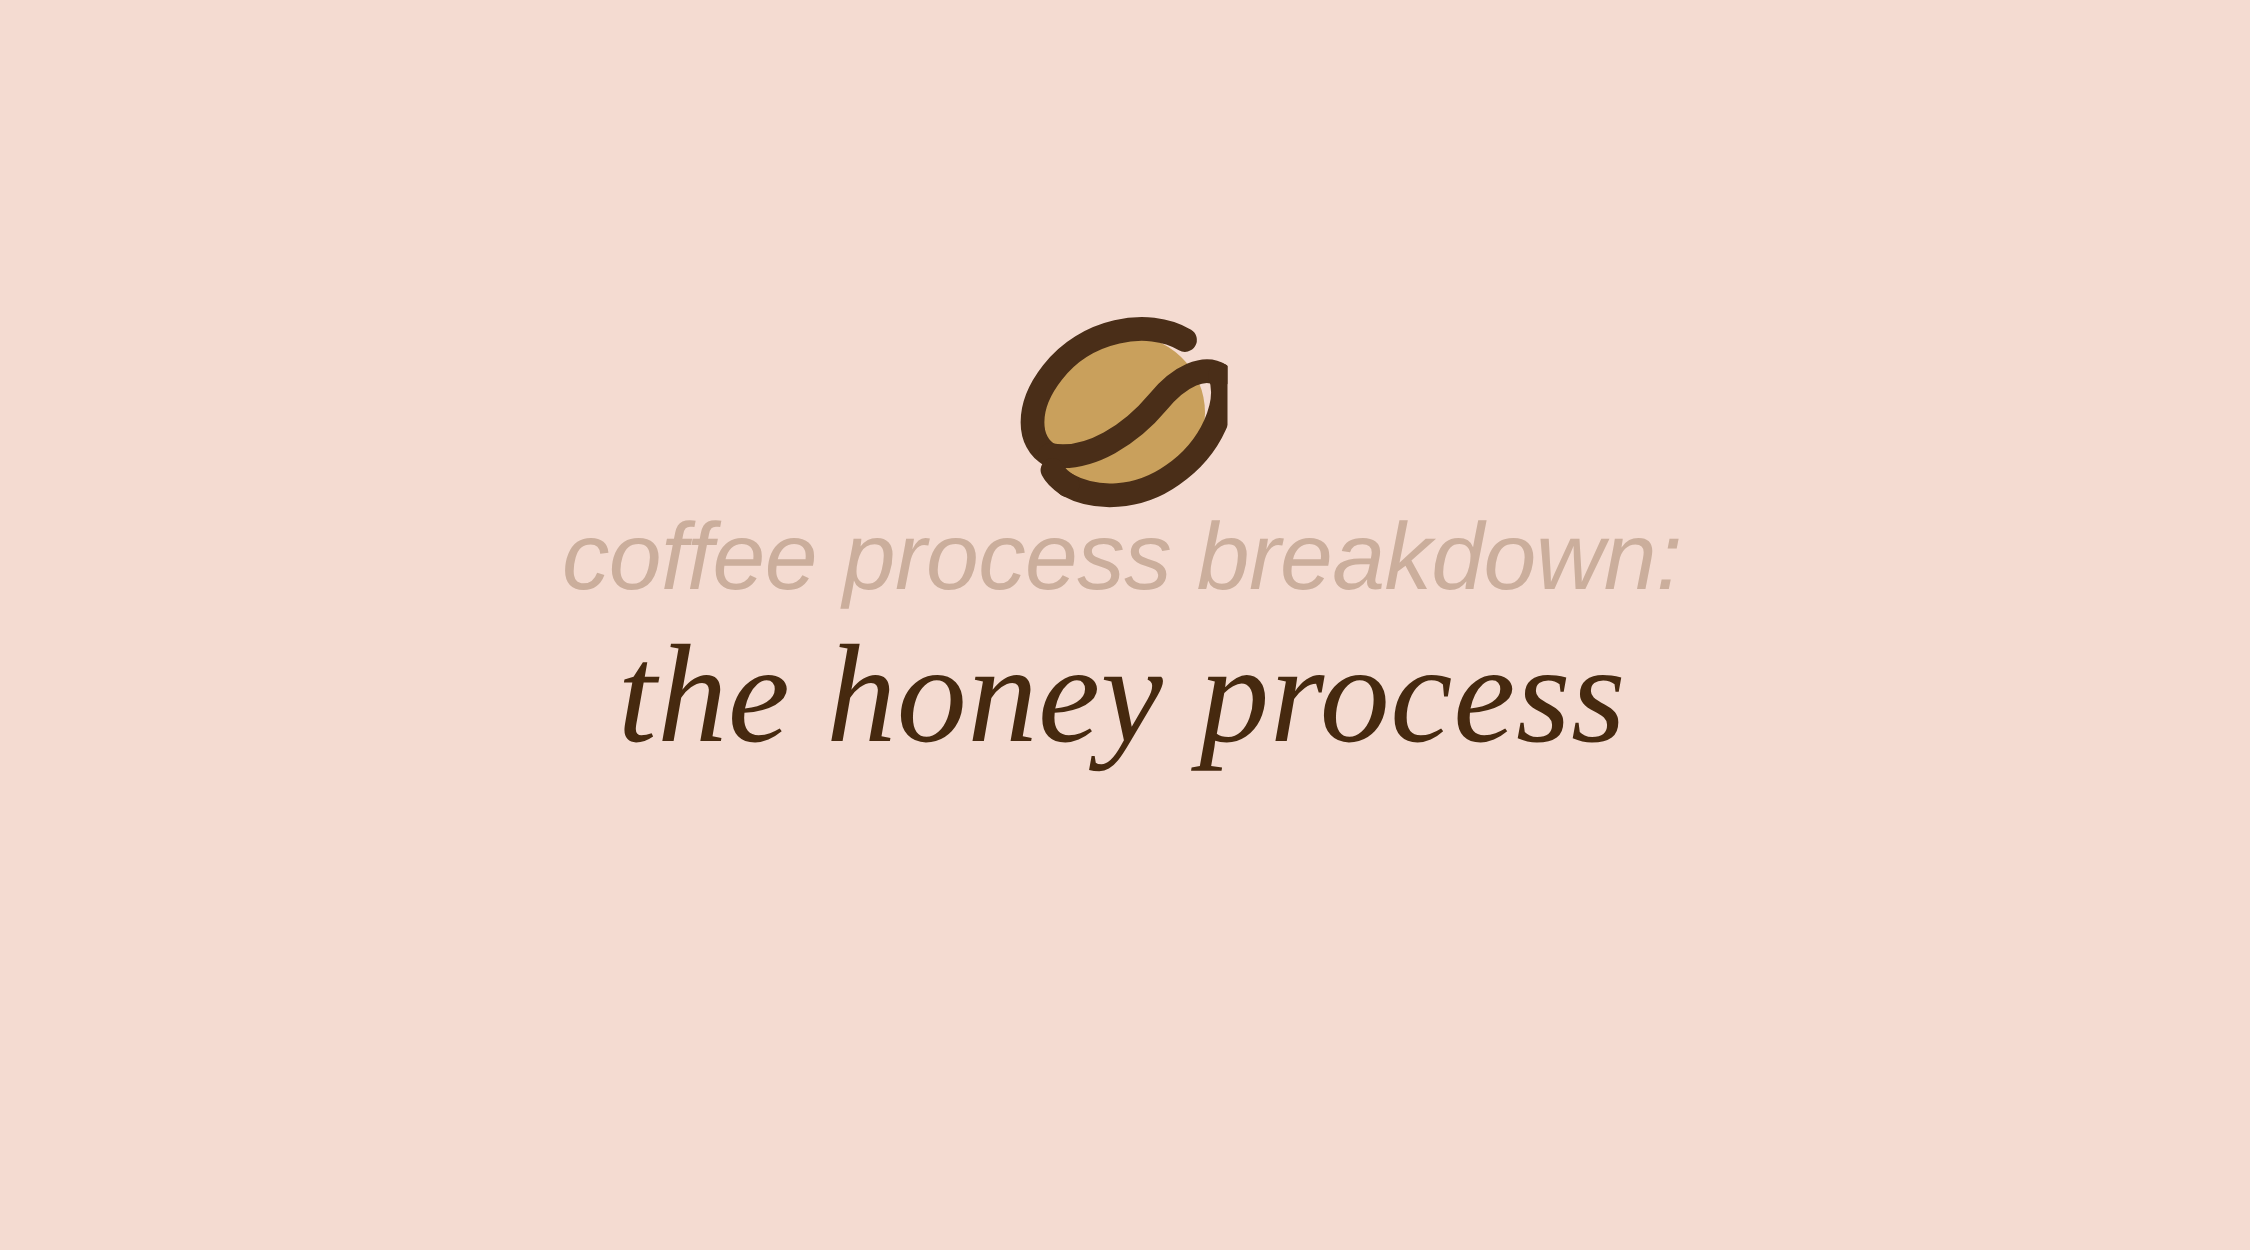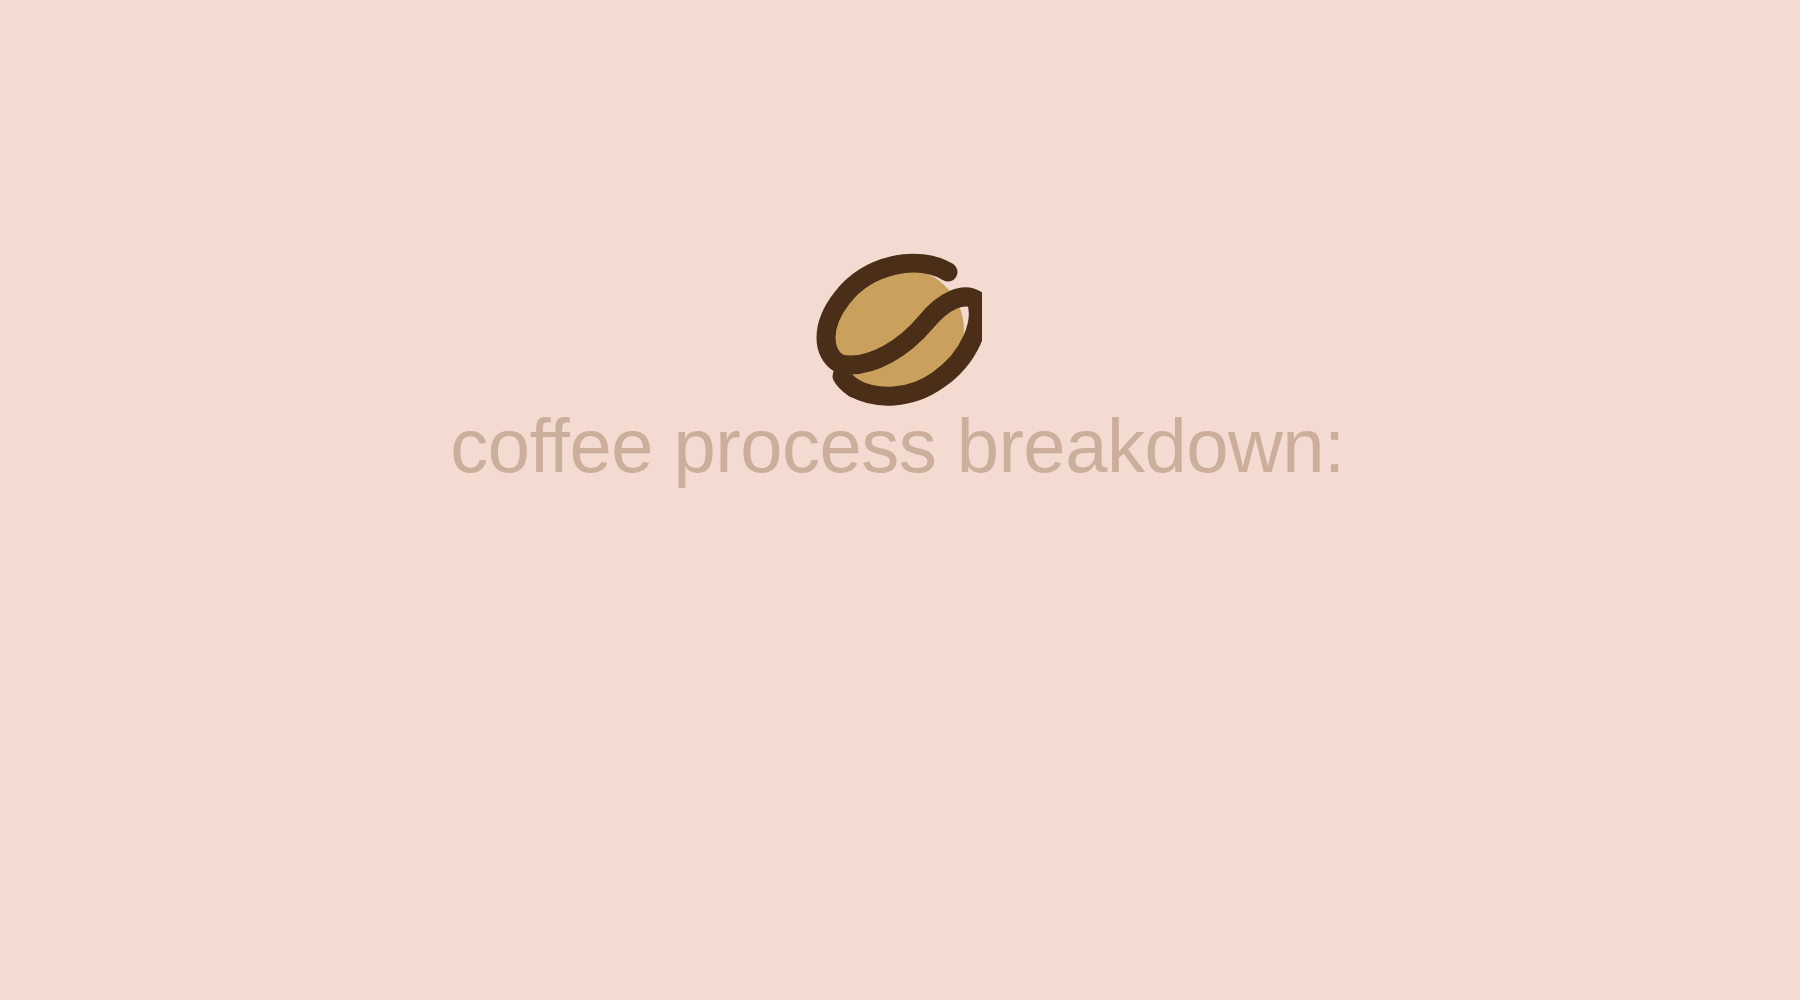--- a/index.html
+++ b/index.html
@@ -14,20 +14,21 @@
     font-family: "Liberation Sans", sans-serif;
   }
   #slide {
     position: relative;
     width: 1795px;
     height: 1000px;
     background: #f4dbd1;
     display: flex;
     flex-direction: column;
     align-items: center;
+    font-style: italic;
   }
 
   
   #logo-wrap {
     position: absolute;
     left: 0;
     right: 0;
     top: 250px;
     display: flex;
     justify-content: center;
@@ -86,15 +87,16 @@
       <path d="M26 114 C58 120 92 96 112 72 C130 50 150 42 162 50" fill="none" stroke="#4a2e18" stroke-width="19" stroke-linecap="round"></path>
 
       <path d="M162 50 C170 72 156 108 124 130 C96 150 62 150 40 138" fill="none" stroke="#4a2e18" stroke-width="19" stroke-linecap="round"></path>
 
       <path d="M40 138 C34 134 30 130 28 126" fill="none" stroke="#4a2e18" stroke-width="19" stroke-linecap="round"></path>
     </svg>
   </div>
 
   <div id="headings">
     <div id="eyebrow">coffee process breakdown:</div>
+    <h1 id="main-title">the honey process</h1>
   </div>
 
 </div>
 
 </body></html>

